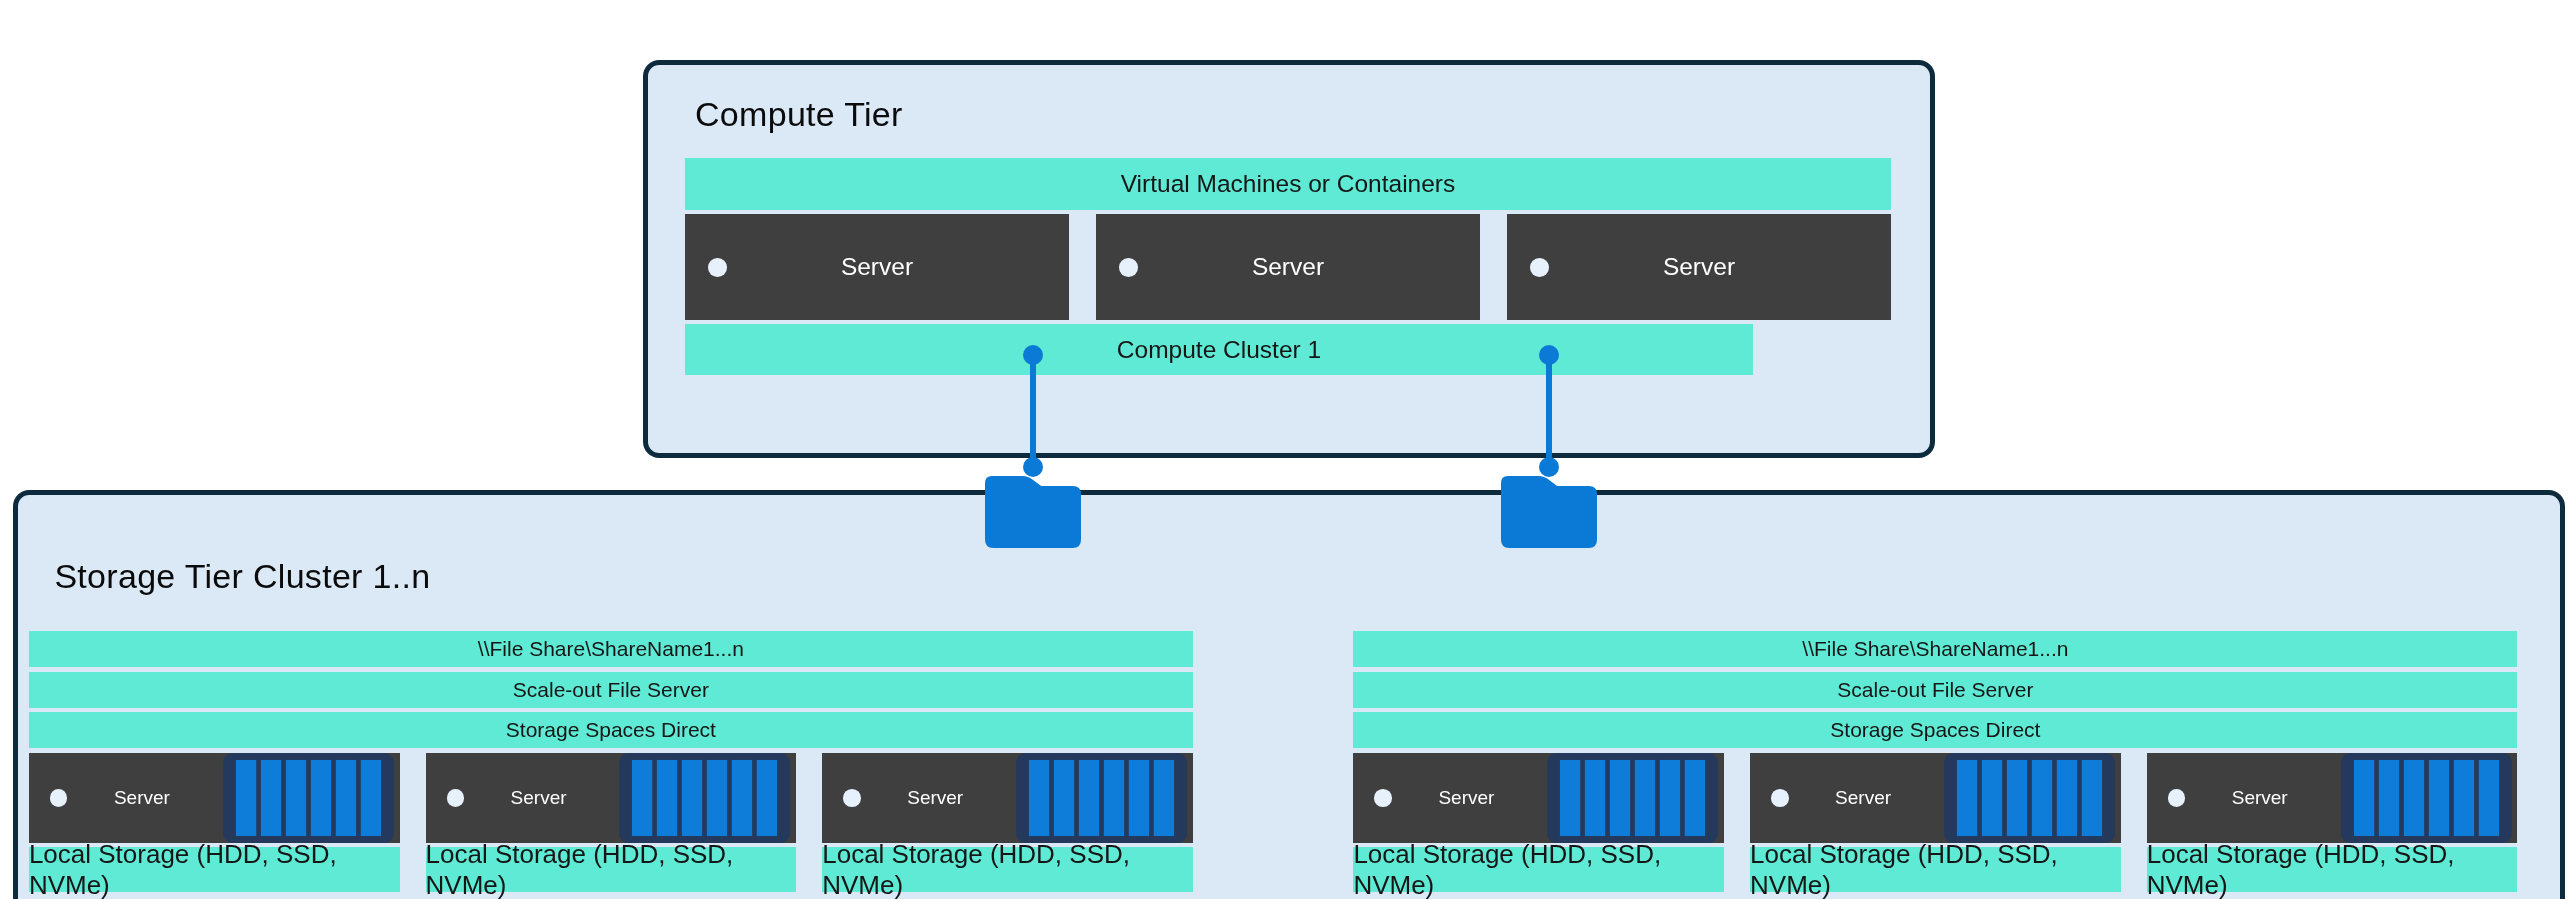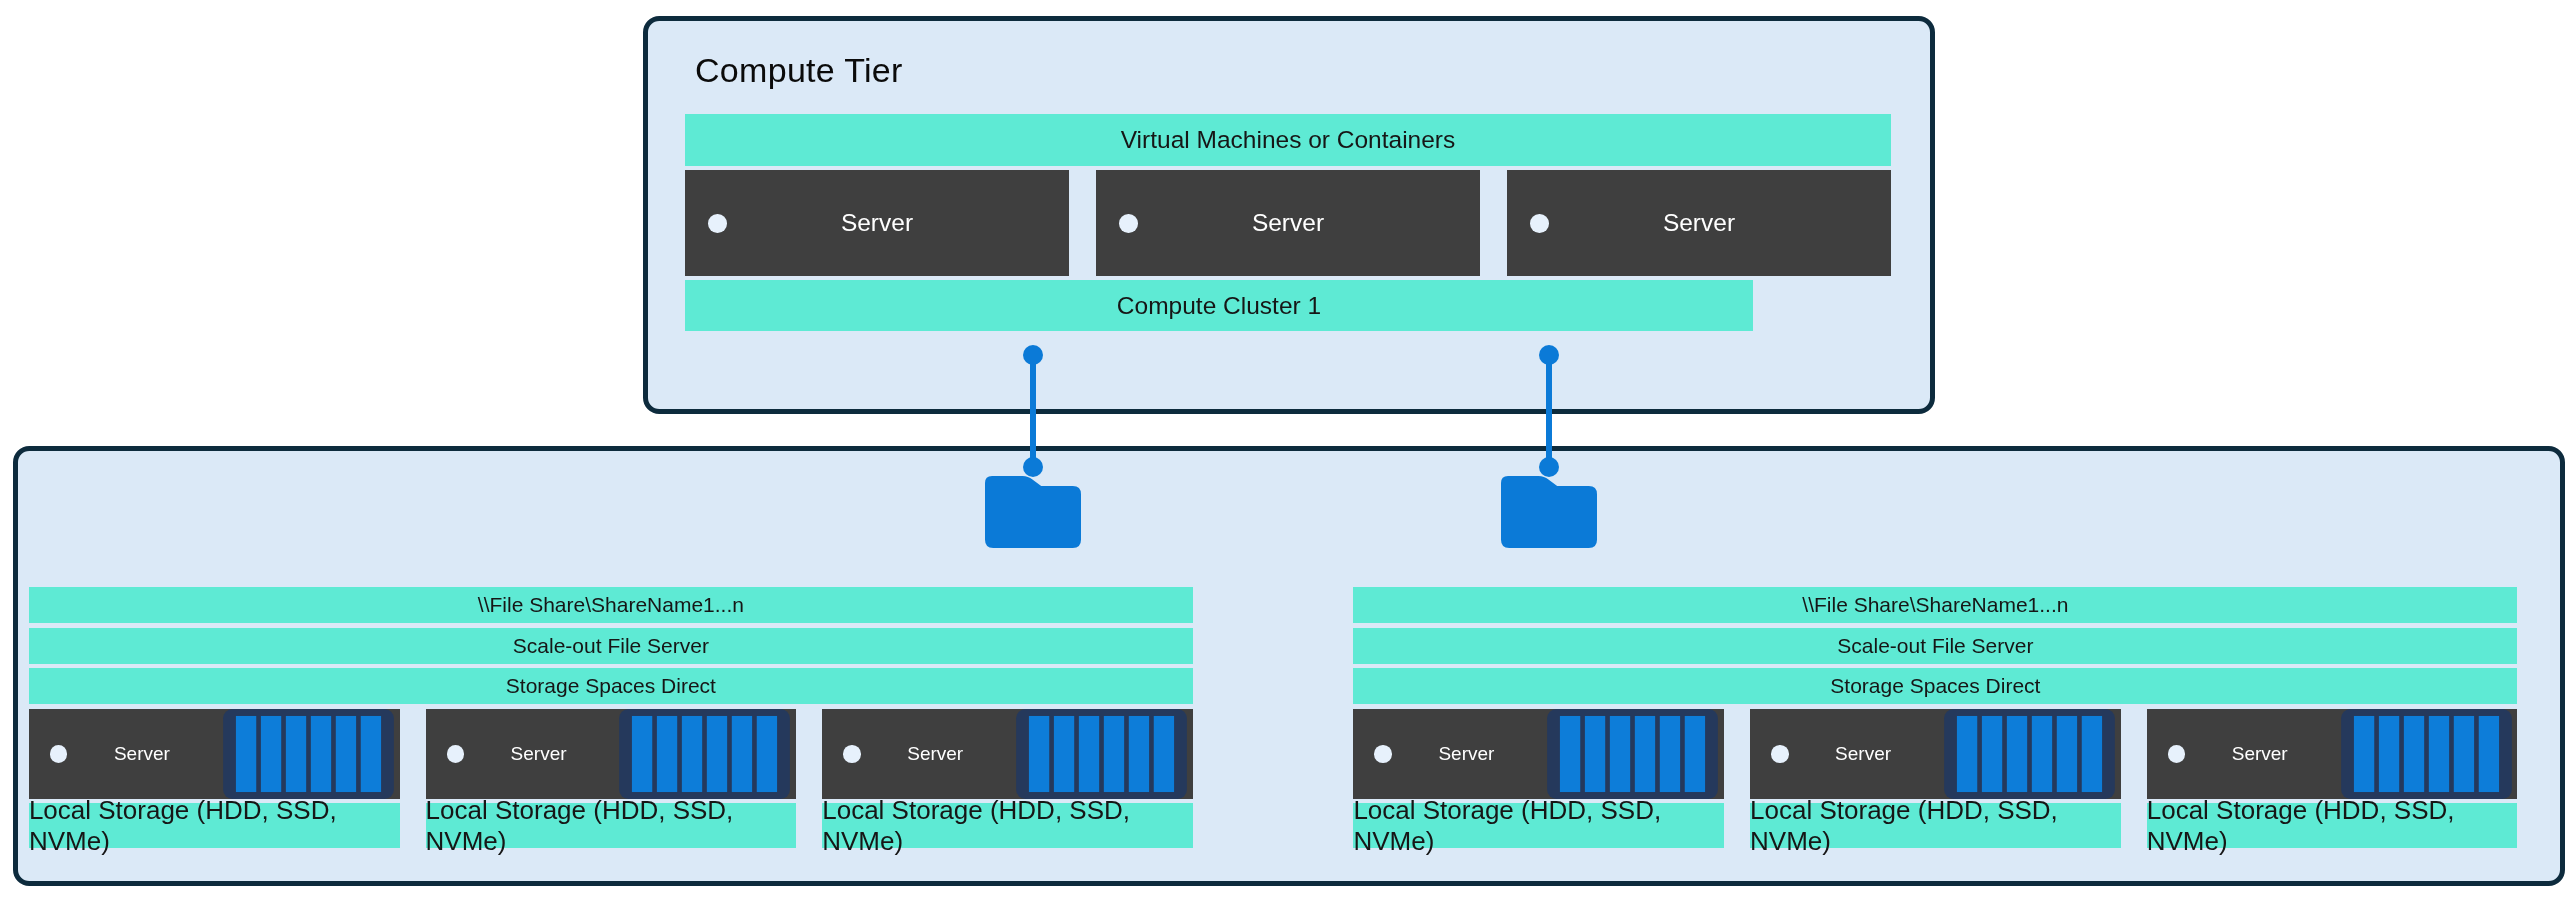--- a/index.html
+++ b/index.html
@@ -1,21 +1,21 @@
 <!DOCTYPE html>
 <html style="font-size:9.3px"><head>
 <meta charset="utf-8">
 <style>
   html,body{margin:0;padding:0;background:#ffffff;}
   .canvas{position:relative;width:2576px;height:900px;background:#ffffff;overflow:hidden;
           font-family:"Liberation Sans", sans-serif;}
 
   
   .tier-box{position:absolute;background:#dbe9f7;border:5.8px solid #0d2b3d;border-radius:16.3px;
-            box-sizing:content-box;}
+            box-sizing:content-box;margin-top:44px;}
   #compute-box{left:643px;top:16.3px;width:1282px;height:388px;}
   #storage-box{left:13.4px;top:446px;width:2542px;height:430px;}
 
   .tier-title{position:absolute;font-size:34px;font-weight:400;color:#0b0b0b;letter-spacing:0.3px;}
   #compute-title{left:47px;top:30px;}
   #storage-title{left:36px;top:62px;}
 
   .gray-bar{position:absolute;background:#5eead4;display:flex;align-items:center;justify-content:center;
             color:#161616;}
 
@@ -39,21 +39,21 @@
   .cluster{position:absolute;top:136px;width:1164px;}
   #cluster-left{left:10.5px;}
   #cluster-right{left:1335px;}
   .s-bar{position:relative;height:36px;margin-bottom:4.7px;font-size:21px;}
   .storage-server-row{display:flex;gap:26px;margin-top:2.9px;height:90px;}
   .storage-server{position:relative;flex:1;background:#3f3f3f;}
   .storage-dot{left:21px;top:50%;margin-top:-8.7px;width:17.5px;height:17.5px;}
   .storage-server .server-label{position:absolute;left:85px;top:50%;transform:translateY(-50%);
                                 color:#ffffff;font-size:19px;}
   .disk-array{position:absolute;right:5.8px;top:0;width:171px;height:90px;}
-  .local-row{display:flex;gap:26px;margin-top:4.1px;}
+  .local-row{display:flex;gap:26px;margin-top:4.1px;justify-content:flex-end;}
   .local-bar{position:relative;flex:1;height:45px;font-size:26px;}
 </style>
 </head>
 <body>
 
 <div class="canvas">
 
   <section class="tier-box" id="compute-box">
     <div class="tier-title" id="compute-title">Compute Tier</div>
 
@@ -85,20 +85,21 @@
   </svg>
 
   <div class="connector-line" style="left:1546px;"></div>
   <div class="connector-dot" style="left:1539px;top:345px;"></div>
   <div class="connector-dot" style="left:1539px;top:457px;"></div>
   <svg class="folder" style="left:1501px;" viewBox="0 0 164 123">
     <path d="M12,0 H64 Q74,0 81,6 L96,17 H150 Q164,17 164,31 V109 Q164,123 150,123 H14 Q0,123 0,109 V12 Q0,0 12,0 Z" fill="#0b7ad7"></path>
   </svg>
 
   <section class="tier-box" id="storage-box">
+    <div class="tier-title" id="storage-title">Storage Tier Cluster 1..n</div>
 
     <div class="cluster" id="cluster-left">
       <div class="gray-bar s-bar">\\File Share\ShareName1...n</div>
       <div class="gray-bar s-bar">Scale-out File Server</div>
       <div class="gray-bar s-bar">Storage Spaces Direct</div>
 
       <div class="storage-server-row">
         <div class="storage-server">
           <span class="status-dot storage-dot"></span>
           <span class="server-label">Server</span>

